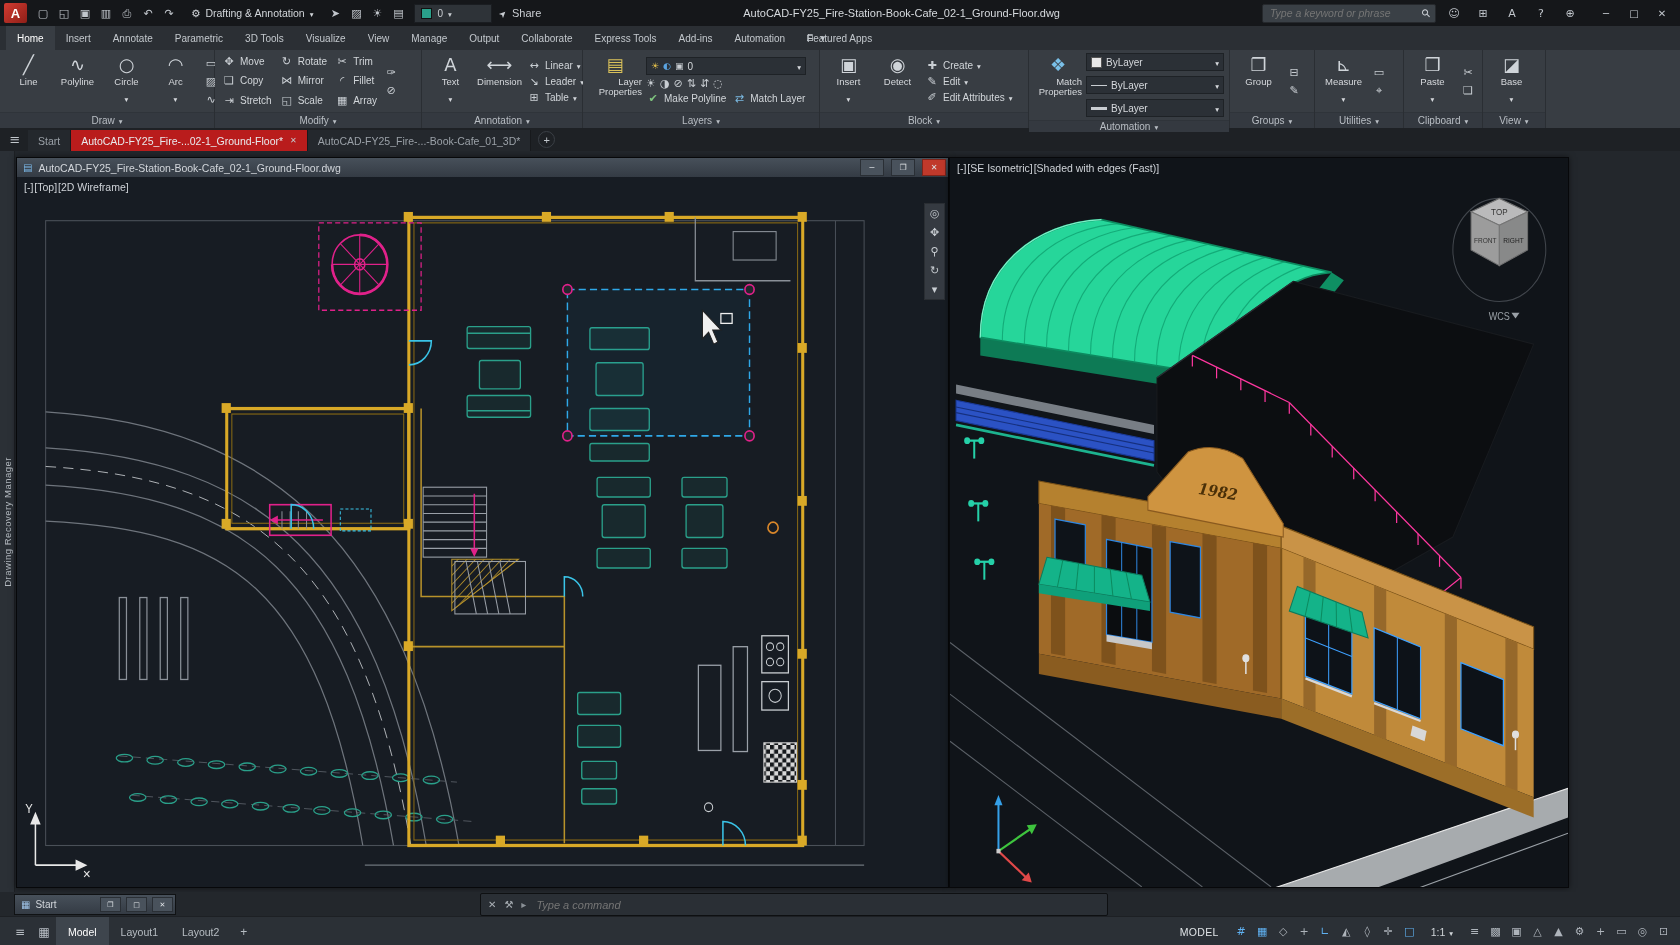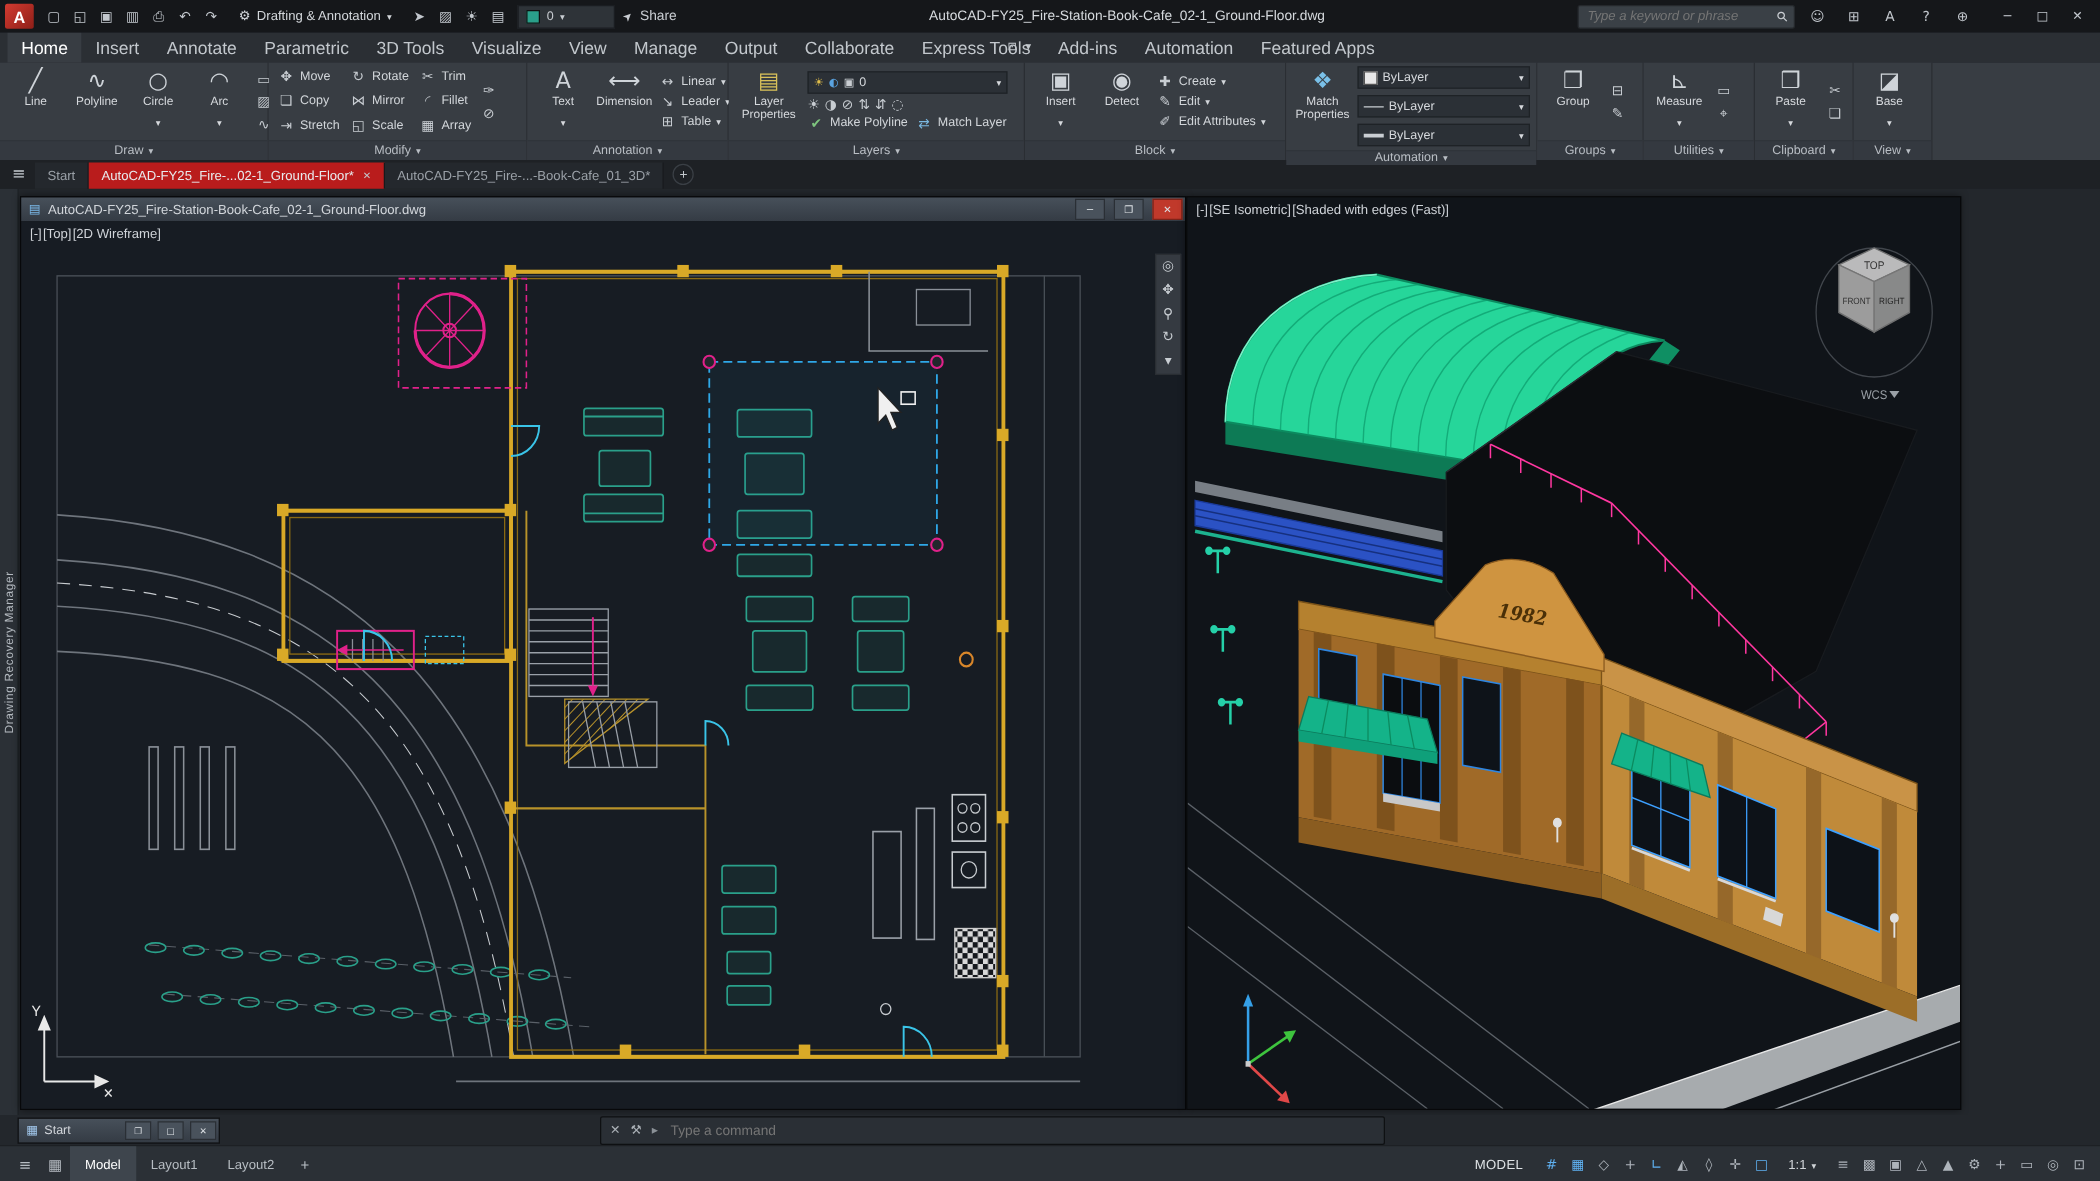--- a/index.html
+++ b/index.html
@@ -33,33 +33,33 @@
   .tb-title{flex:1;text-align:center;font-size:11px;color:#d6dade;white-space:nowrap;overflow:hidden;text-overflow:ellipsis}
   .tb-right{display:flex;align-items:center;gap:9px}
   .searchbox{display:flex;align-items:center;background:#3a4046;border:1px solid #25282c;border-radius:2px;height:17px;padding:0 5px;gap:5px}
   .searchbox input{background:transparent;border:0;outline:0;color:#c9cdd2;font-size:10.5px;font-style:italic;width:145px;font-family:"Liberation Sans",sans-serif}
   .tb-rt-icons{display:flex;gap:11px}
   .winctrl{display:flex;margin-left:4px}
   .winctrl .tb-icon{width:28px;height:20px;font-size:10px}
 
   
   .menubar{position:absolute;top:26px;left:0;right:0;height:24px;background:#2b2f34;display:flex;align-items:stretch;padding-left:6px;z-index:9}
-  .menu-tab{padding:0 11px;font-size:14px;color:#c3c8cd;display:flex;align-items:center}
+  .menu-tab{padding:0 11px;font-size:10px;color:#c3c8cd;display:flex;align-items:center}
   .menu-tab[data-active="true"]{background:#383d43;color:#fff}
   .menubar-pill{display:flex;align-items:center;color:#c3c8cd;padding:0 10px}
 
   
   .ribbon{position:absolute;top:50px;left:0;right:0;height:78px;background:#383d43;display:flex;z-index:8}
   .panel{display:flex;flex-direction:column;background:#383d43;border-right:1px solid #2a2e33}
   .panel-body{flex:1;display:flex;align-items:stretch;padding:2px 5px;gap:4px}
   .panel-footer{height:15px;font-size:10px;color:#b9bec4;display:flex;align-items:center;justify-content:center;gap:4px;background:#343940;border-top:1px solid #2f343a}
   .bigbtns{display:flex;gap:2px}
   .bigbtn{width:47px;display:flex;flex-direction:column;align-items:center;padding-top:2px;gap:1px;color:#d6d9dd}
   .bigbtn .icon{font-size:18px;line-height:22px;height:22px;color:#cfd4d9}
-  .bigbtn .lbl{font-size:9.5px;text-align:center;line-height:10px}
+  .bigbtn .lbl{font-size:9.5px;text-align:right;line-height:10px}
   .bigbtn .caret{visibility:hidden;height:8px}
   .bigbtn[data-caret="true"] .caret{visibility:visible}
   .minigrid{display:grid;grid-template-columns:repeat(2,16px);grid-auto-rows:16px;gap:2px;align-content:center}
   .minicol{display:grid;grid-template-columns:16px;grid-auto-rows:16px;gap:2px;align-content:center}
   .mini{font-size:11px;color:#c8cdd2;display:flex;align-items:center;justify-content:center}
   .modgrid{display:grid;grid-auto-flow:column;grid-template-rows:repeat(3,1fr);column-gap:4px;align-content:center}
   .moditem{display:flex;align-items:center;gap:4px;font-size:10px;color:#d2d6da;padding:0 2px;white-space:nowrap}
   .moditem .icon{font-size:11px;width:14px;text-align:center;color:#c8cdd2}
   .ribcol{display:flex;flex-direction:column;justify-content:center;gap:3px}
   .colitem{display:flex;align-items:center;gap:4px;font-size:10px;color:#d2d6da;white-space:nowrap}
@@ -114,21 +114,21 @@
   .commandrow{position:absolute;top:892px;left:0;right:0;height:24px;background:#23272c;z-index:6}
   .mini-start{position:absolute;left:14px;top:2px;height:19px;display:flex;align-items:center;
               background:linear-gradient(#47505a,#343b44);border:1px solid #101214;padding:0 2px 0 6px;gap:5px;width:152px}
   .ms-icon{font-size:10px;color:#9fc4e8}
   .ms-label{flex:1;font-size:10px;color:#d2d6db}
   .ms-btn{width:19px;height:13px;background:#49525c;border:1px solid #2a2f35;color:#dde1e5;font-size:7px;display:flex;align-items:center;justify-content:center}
   .cmd-palette{position:absolute;left:480px;top:1px;width:612px;height:21px;background:#2a2f35;border:1px solid #0e1012;
                border-radius:2px;display:flex;align-items:center;padding:0 7px;gap:8px}
   .cmd-btn{font-size:10px;color:#aab0b6;display:flex;align-items:center}
   .g-prompt{color:#8a9096}
-  .cmd-input{flex:1;background:transparent;border:0;outline:0;font-size:11px;color:#9aa0a6;font-family:"Liberation Sans",sans-serif}
+  .cmd-input{flex:1;background:transparent;border:0;outline:0;font-size:11px;font-style:italic;color:#9aa0a6;font-family:"Liberation Sans",sans-serif}
 
   
   .statusbar{position:absolute;top:916px;left:0;right:0;height:29px;background:#2b3036;display:flex;align-items:center;
              justify-content:space-between;padding:0 6px 0 8px;border-top:1px solid #1d2024;z-index:10}
   .sb-left{display:flex;align-items:center;height:100%}
   .sb-fixicon{width:24px;text-align:center;font-size:12px;color:#b7bdc3}
   .sb-tabs{display:flex;height:100%}
   .sb-tab{padding:0 12px;display:flex;align-items:center;font-size:10.5px;color:#b7bdc3}
   .sb-tab[data-active="true"]{background:#3e454d;color:#fff}
   .sb-add{margin-left:9px;color:#b7bdc3;font-size:12px}

